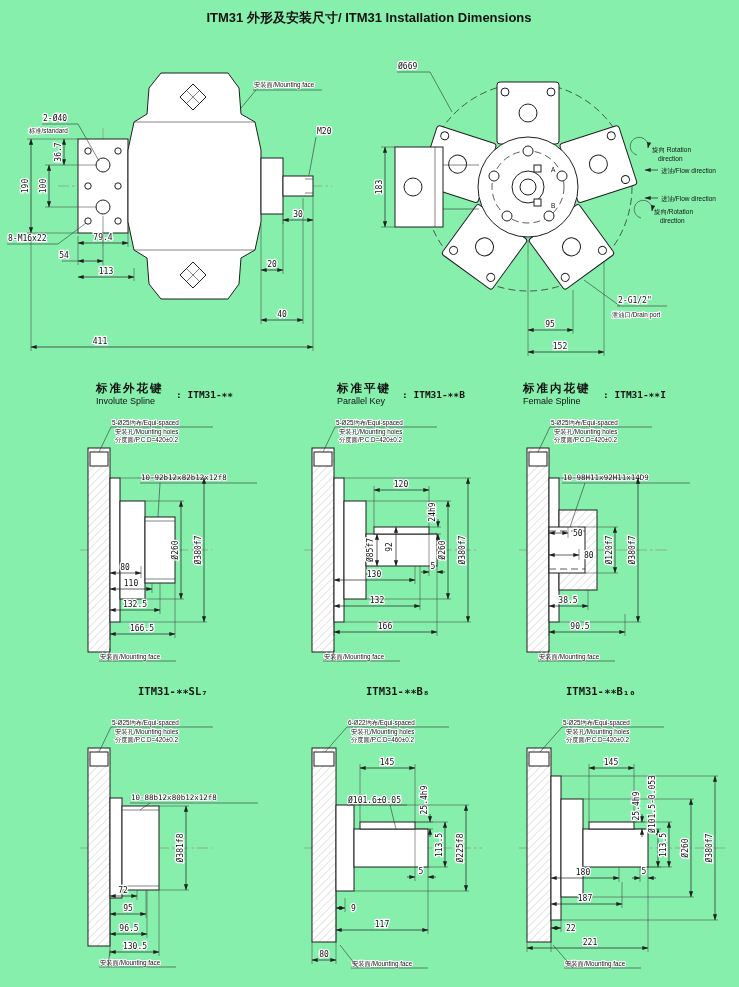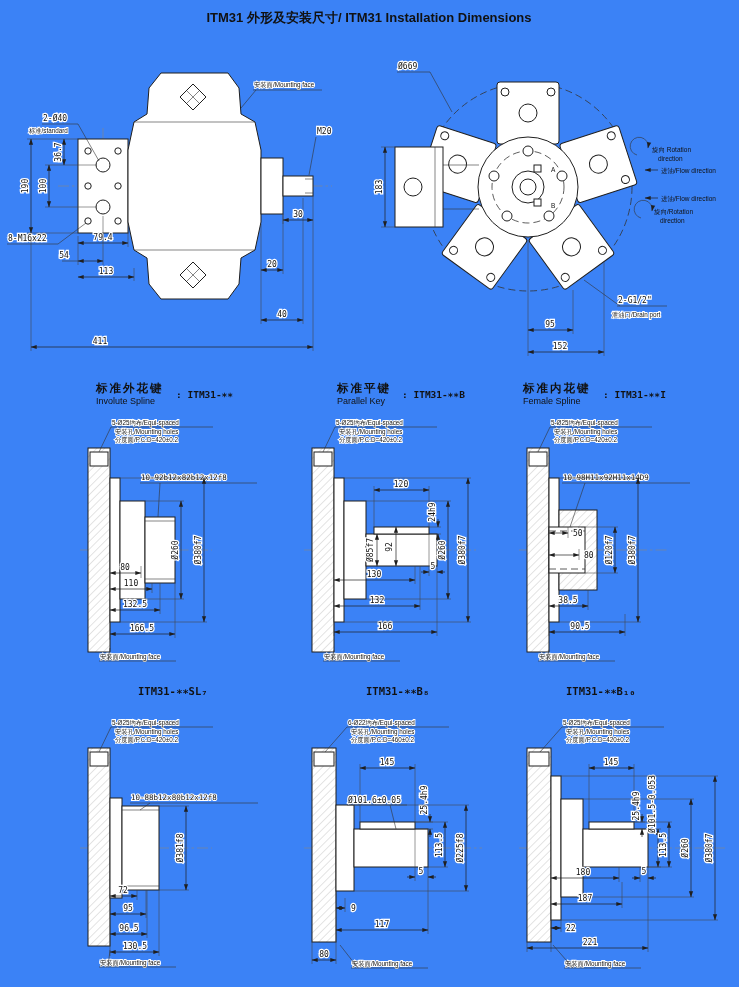--- a/index.html
+++ b/index.html
@@ -1,16 +1,16 @@
 <!DOCTYPE html>
 <html><head>
 <meta charset="utf-8">
 <style>
   html,body{margin:0;padding:0;background:#fff}
-  #page{position:relative;width:739px;height:987px;background:#3b82f6;overflow:hidden}
+  #page{position:relative;width:739px;height:987px;background:#86efac;overflow:hidden}
   svg{position:absolute;left:0;top:0}
   .p{fill:#fff;stroke:#1f1f1f;stroke-width:1}
   .h{fill:url(#hatch);stroke:#1f1f1f;stroke-width:1}
   .t{stroke:#333;stroke-width:.6;fill:none}
   .e{stroke:#444;stroke-width:.55}
   .d{stroke:#1f1f1f;stroke-width:.7}
   .cl{stroke:#888;stroke-width:.6;stroke-dasharray:11 3 2.5 3}
   .dash{fill:none;stroke:#333;stroke-width:.8;stroke-dasharray:7 4}
   text{fill:#111;font-family:"DejaVu Sans Mono",monospace}
   .dt{font-size:8px;text-anchor:middle;paint-order:stroke;stroke:#fff;stroke-width:2.5px}

